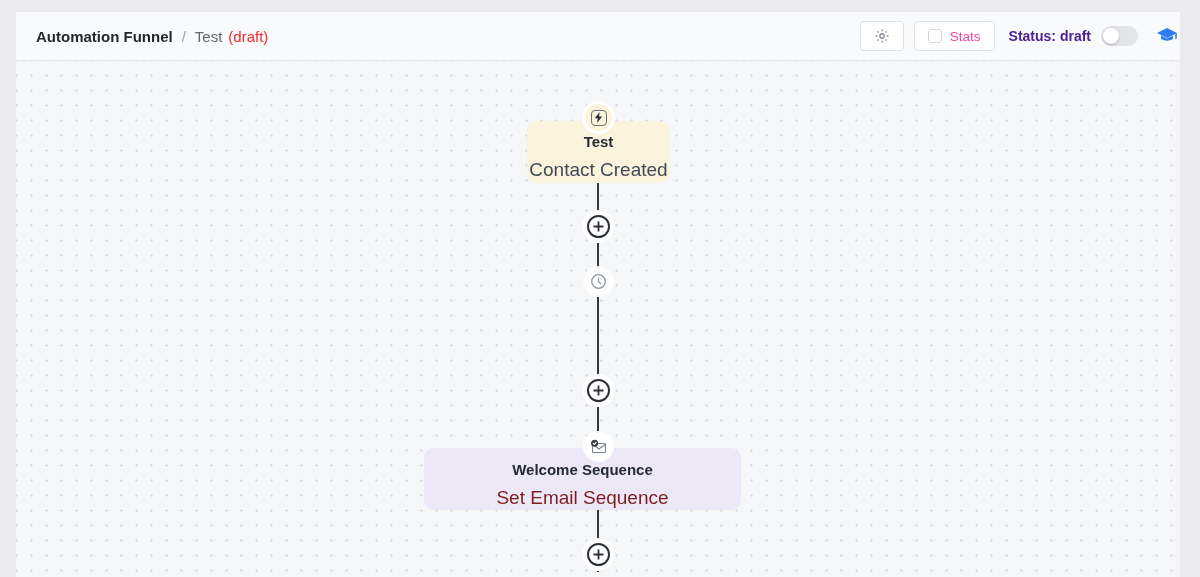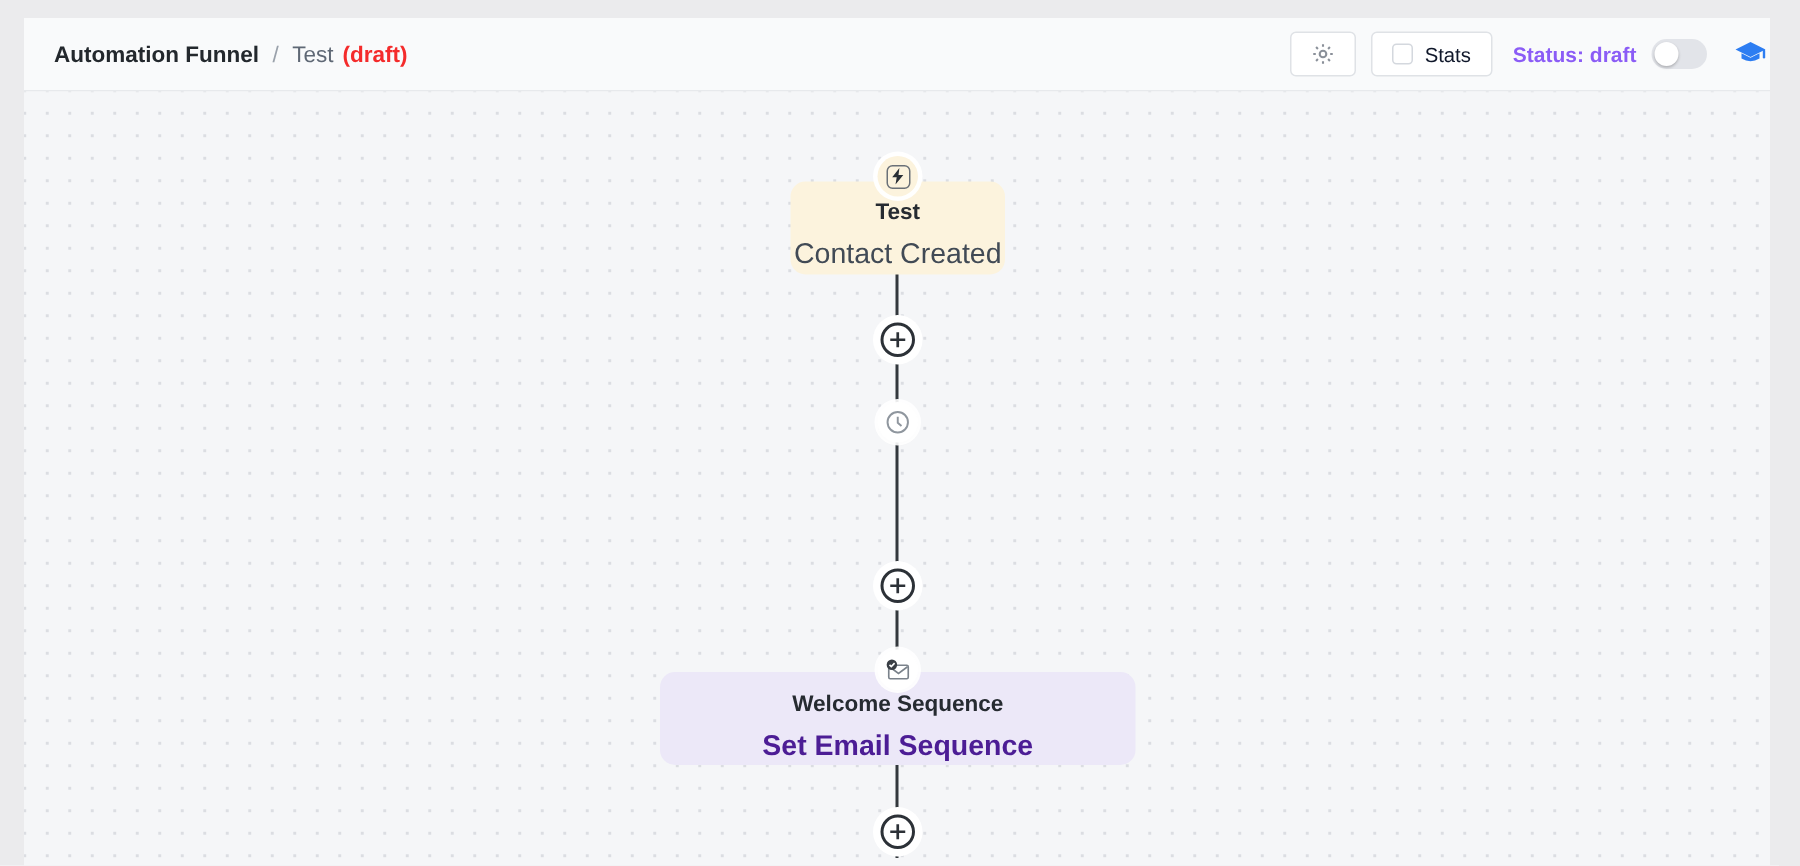--- a/index.html
+++ b/index.html
@@ -25,43 +25,43 @@
     display: flex;
     align-items: center;
     justify-content: space-between;
     padding: 0 2px 0 20px;
     flex: 0 0 auto;
   }
   .breadcrumb { display: flex; align-items: center; gap: 9px; font-size: 15px; }
   .crumb-root { font-weight: 700; color: #23282d; }
   .crumb-sep { color: #9aa1ab; font-size: 15px; }
   .crumb-current { color: #5f6875; }
-  .crumb-draft { color: #f42b2b; font-weight: 700; margin-left: -3px; }
+  .crumb-draft { color: #f42b2b; font-weight: 400; margin-left: -3px; }
   .header-right { display: flex; align-items: center; gap: 10px; }
   .hbtn {
     background: #ffffff;
     border: 1px solid #dfe2e6;
     border-radius: 4px;
     height: 30px;
     display: flex;
     align-items: center;
     justify-content: center;
     gap: 8px;
     cursor: pointer;
     padding: 0 13px;
   }
   .hbtn.icon-only { width: 44px; padding: 0; }
-  .stats-label { font-size: 13.5px; color: #0f172a; text-align: center; }
+  .stats-label { font-size: 13.5px; color: #ec4899; text-align: center; }
   .checkbox {
     width: 14px; height: 14px;
     border: 1px solid #d4d8de;
     border-radius: 3px;
     background: #fff;
   }
-  .status-label { font-size: 14px; font-weight: 700; color: #8b5cf6; margin-left: 4px; }
+  .status-label { font-size: 14px; font-weight: 700; color: #4c1d95; margin-left: 4px; }
   .toggle {
     width: 37px; height: 20px;
     background: #e2e4e9;
     border-radius: 10px;
     position: relative;
     cursor: pointer;
   }
   .toggle .knob {
     position: absolute;
     left: 2px; top: 2px;
@@ -109,27 +109,27 @@
   }
   .card-wait {
     left: 424px; top: 222px;
     width: 317px; height: 64px;
     background: #ffffff;
     box-shadow: 0 1px 3px rgba(25,30,40,0.06);
     padding-top: 14px;
     gap: 6px;
   }
   .card-sequence {
-    left: 424px; top: 387px;
+    left: 408px; top: 387px;
     width: 317px; height: 62px;
     background: #ece8f8;
     padding-top: 13px;
     gap: 6px;
   }
-  .card-sequence .node-sub { color: #4c1d95; font-weight: 700; }
+  .card-sequence .node-sub { color: #7f1d1d; font-weight: 400; }
   .node-badge {
     position: absolute;
     width: 27px; height: 27px;
     border-radius: 50%;
     display: flex;
     align-items: center;
     justify-content: center;
     z-index: 3;
     left: 569px;
   }

